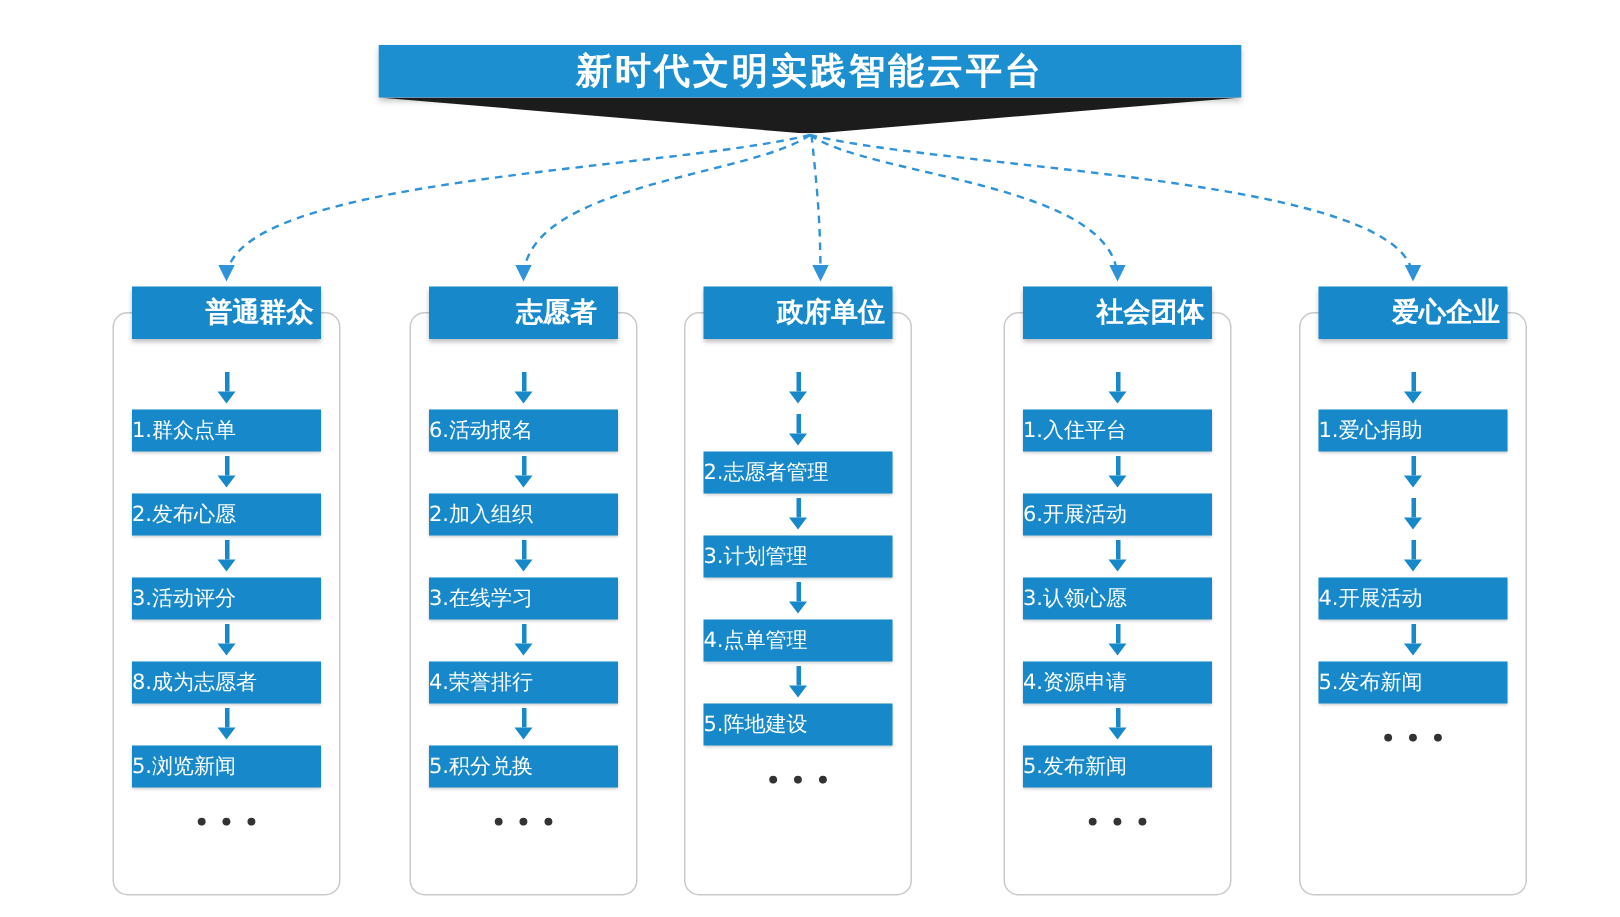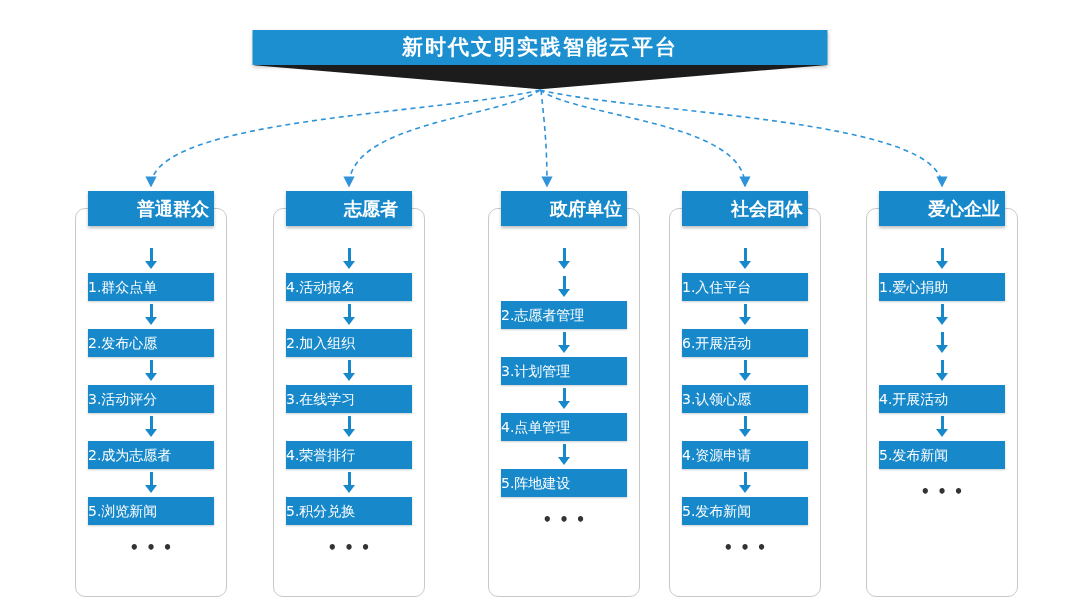--- a/index.html
+++ b/index.html
@@ -12,21 +12,21 @@
   *{box-sizing:border-box;margin:0;padding:0}
   body{background:#fff}
   .canvas{
     position:relative;width:1080px;height:611px;background:#ffffff;overflow:hidden;
     font-family:"DejaVu Sans","Liberation Sans",sans-serif;
   }
   
   .banner{
     position:absolute;top:30px;left:50%;transform:translateX(-50%);
     width:575px;height:35px;line-height:35px;background:var(--banner);
-    color:#fff;font-size:21px;font-weight:bold;text-align:center;letter-spacing:2px;
+    color:#fff;font-size:24px;font-weight:bold;text-align:center;letter-spacing:2px;
     box-shadow:0 2px 4px rgba(0,0,0,.25);
   }
   .funnel{
     position:absolute;top:65px;left:50%;transform:translateX(-50%);
     width:575px;height:24px;background:var(--funnel);
     clip-path:polygon(0 0,100% 0,50.6% 100%,49.4% 100%);
   }
   
   .connectors{position:absolute;top:88px;left:0}
   .connector-path{fill:none;stroke:var(--connector);stroke-width:1.6;stroke-dasharray:5 4}
@@ -96,38 +96,38 @@
       <div class="node">2.发布心愿</div>
       <div class="arrow">
           <span class="shaft"></span>
           <span class="head"></span>
         </div>
       <div class="node">3.活动评分</div>
       <div class="arrow">
           <span class="shaft"></span>
           <span class="head"></span>
         </div>
-      <div class="node">2.成为志愿者</div>
+      <div class="node">8.成为志愿者</div>
       <div class="arrow">
           <span class="shaft"></span>
           <span class="head"></span>
         </div>
       <div class="node">5.浏览新闻</div>
       <div class="ellipsis">•••</div>
     </div>
   </div>
 
   <div class="column" style="left:273px">
     <div class="col-header">志愿者</div>
     <div class="flow">
       <div class="arrow">
           <span class="shaft"></span>
           <span class="head"></span>
         </div>
-      <div class="node">4.活动报名</div>
+      <div class="node">6.活动报名</div>
       <div class="arrow">
           <span class="shaft"></span>
           <span class="head"></span>
         </div>
       <div class="node">2.加入组织</div>
       <div class="arrow">
           <span class="shaft"></span>
           <span class="head"></span>
         </div>
       <div class="node">3.在线学习</div>
@@ -138,21 +138,21 @@
       <div class="node">4.荣誉排行</div>
       <div class="arrow">
           <span class="shaft"></span>
           <span class="head"></span>
         </div>
       <div class="node">5.积分兑换</div>
       <div class="ellipsis">•••</div>
     </div>
   </div>
 
-  <div class="column" style="left:488px">
+  <div class="column" style="left:456px">
     <div class="col-header">政府单位</div>
     <div class="flow">
       <div class="arrow">
           <span class="shaft"></span>
           <span class="head"></span>
         </div>
       <div class="arrow">
           <span class="shaft"></span>
           <span class="head"></span>
         </div>

